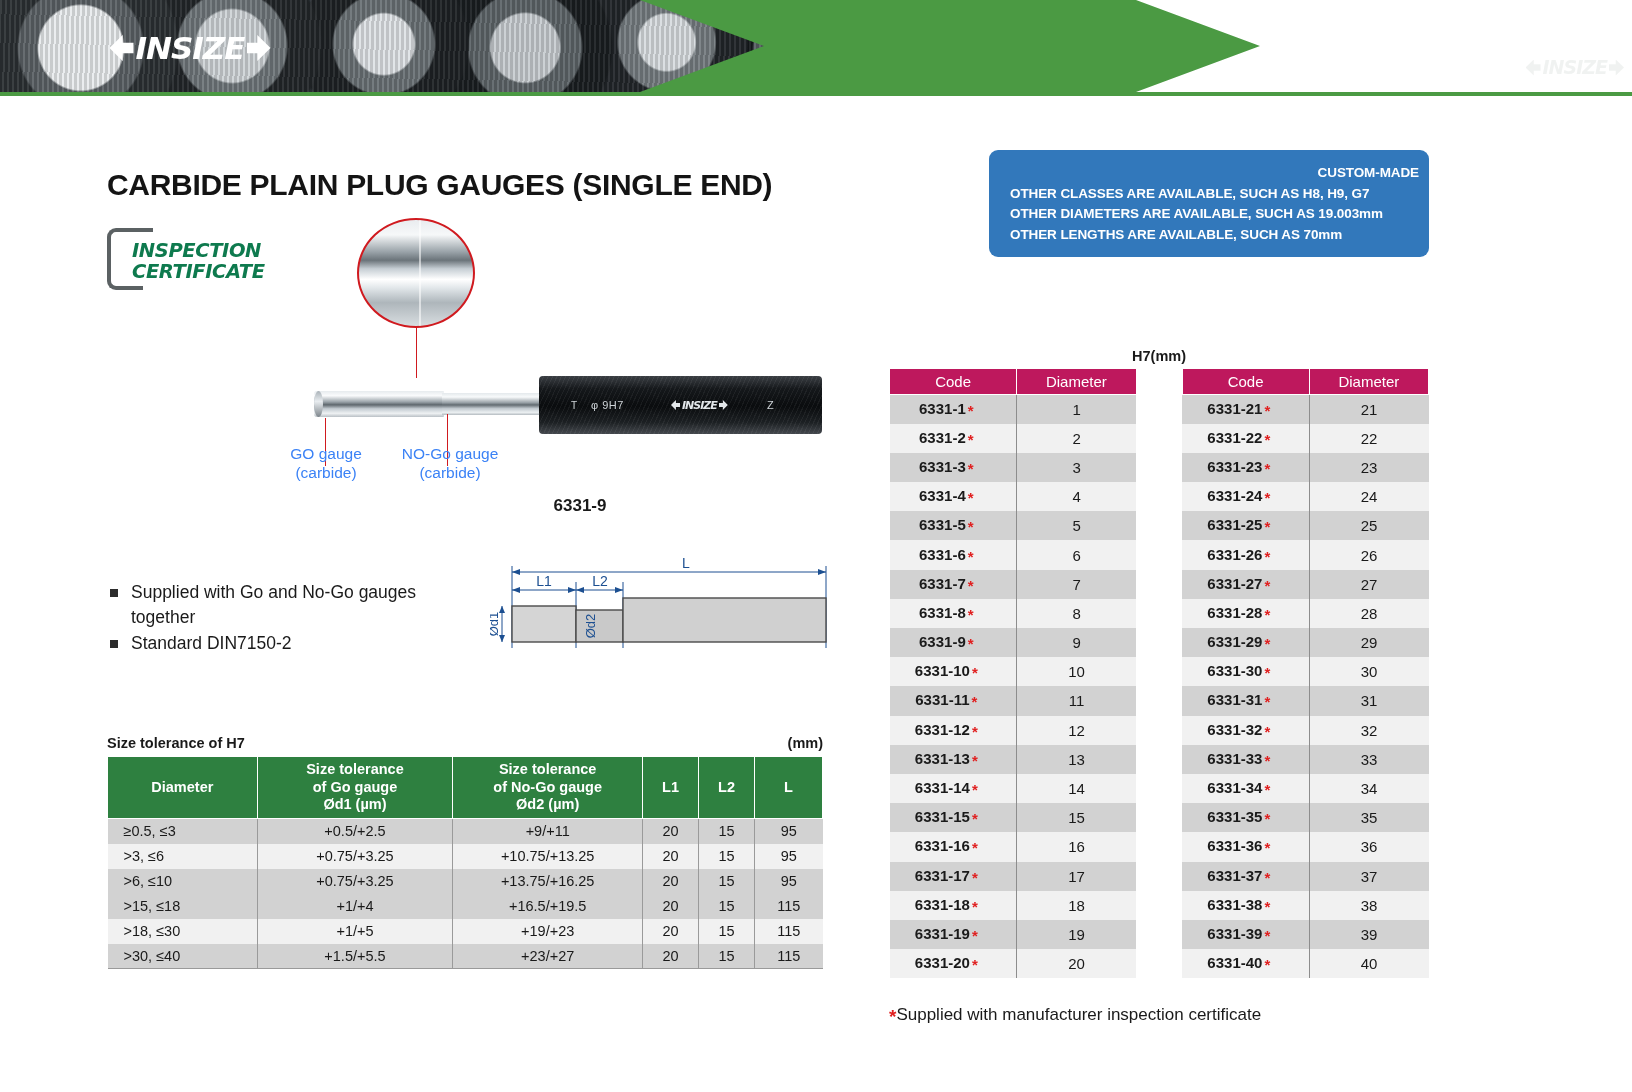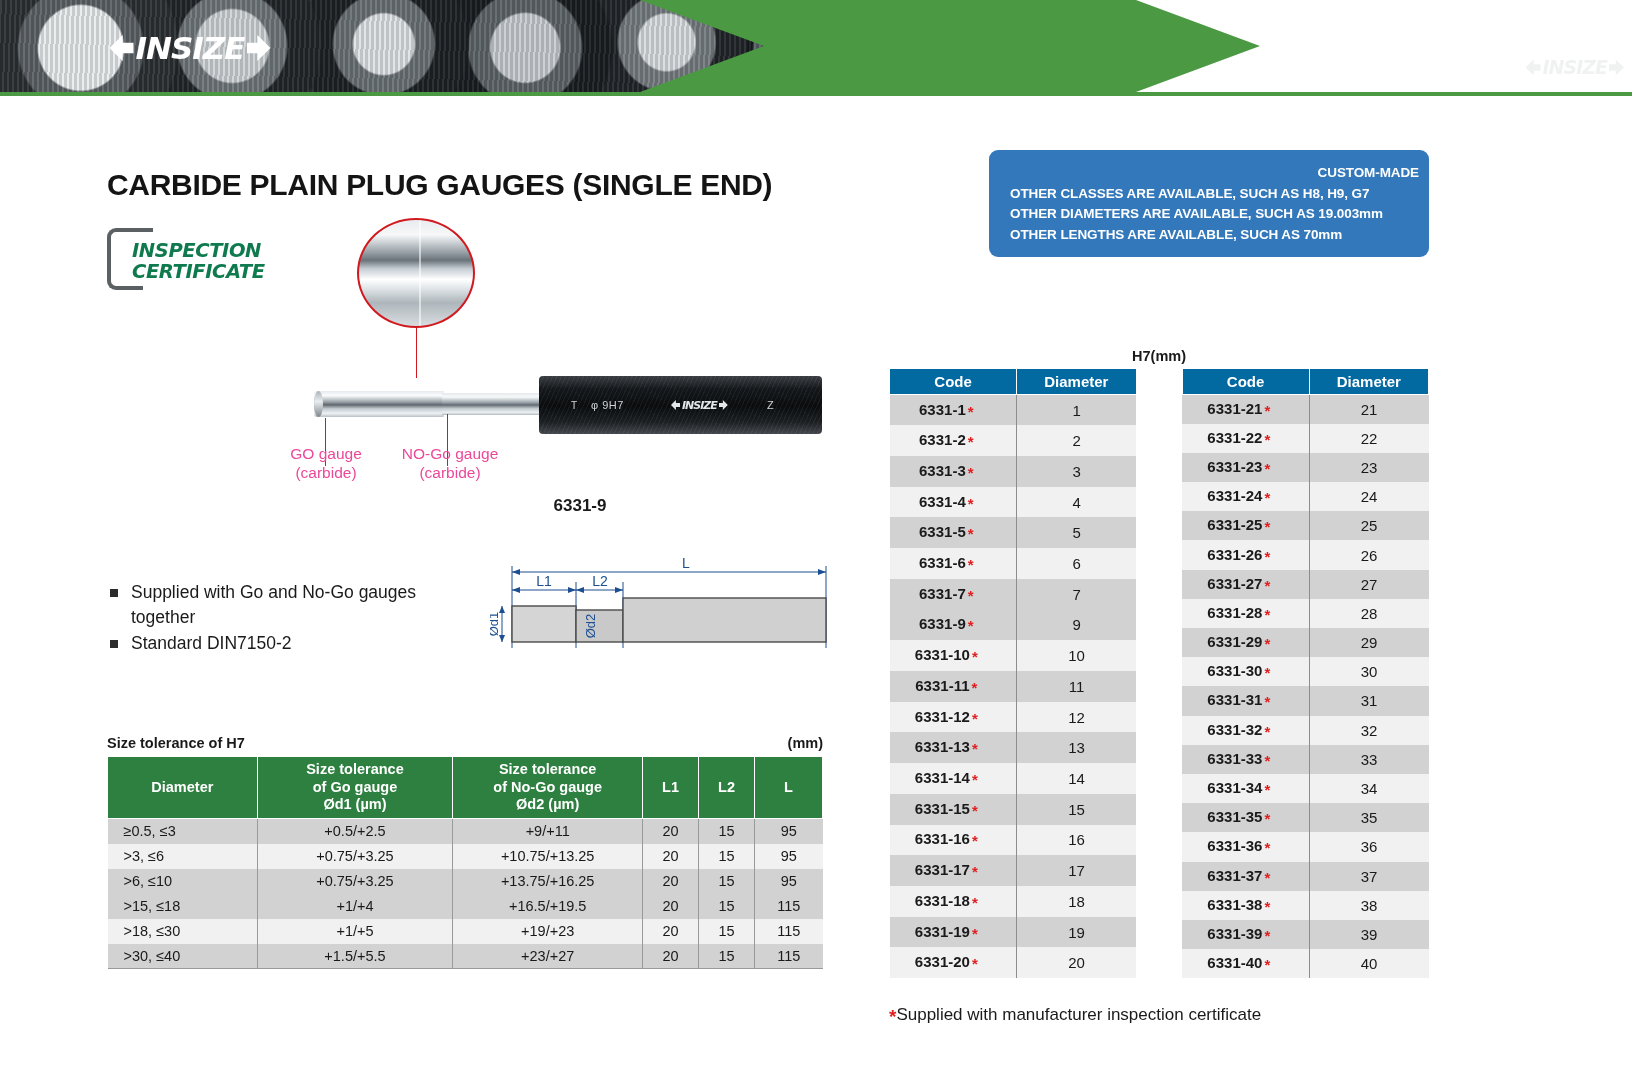--- a/index.html
+++ b/index.html
@@ -139,21 +139,21 @@
     display:flex; align-items:center; color:#cfd4d8;
     font-size:11px; letter-spacing:.5px;
   }
   .gm-t{ position:absolute; left:32px; font-size:10px; }
   .gm-d{ position:absolute; left:52px; font-size:11px; }
   .gm-logo{ position:absolute; left:132px; display:flex; align-items:center; }
   .gm-logo .logo-text{ font-size:11px; color:#e3e7ea; }
   .gm-logo .logo-arrow-l,.gm-logo .logo-arrow-r{ background:#e3e7ea; width:9px; height:10px; }
   .gm-z{ position:absolute; left:228px; font-size:11px; }
 
-  .callout{ position:absolute; font-size:15.5px; text-align:center; line-height:1.25; color:#ec4899; }
+  .callout{ position:absolute; font-size:15.5px; text-align:center; line-height:1.25; color:#3b82f6; }
   .model-no{
     position:absolute; left:0; width:560px; top:278px;
     text-align:center; font-size:17px; font-weight:bold;
   }
 
   
   .bullets{ position:absolute; left:110px; top:580px; width:330px; font-size:17.5px; line-height:1.42; }
   .bullets li{ list-style:none; position:relative; padding-left:21px; margin-bottom:1px; }
   .bullets li:before{
     content:""; position:absolute; left:0; top:9px; width:8px; height:8px; background:#2c2c2c;
@@ -182,21 +182,21 @@
   .tol tr.odd td{ background:#d2d2d2; }
   .tol tr.even td{ background:#f1f1f1; }
   .tol tbody tr:last-child td{ border-bottom:1px solid #9a9a9a; }
 
   
   .codes{ position:absolute; left:889px; top:348px; width:540px; }
   .codes-head{ display:flex; justify-content:center; font-size:14.5px; font-weight:bold; margin-bottom:4px; }
   .codes-body{ display:flex; gap:45px; }
   .ctab{ width:248px; }
   .ctab th{
-    background:#0369a1; color:#fff; font-size:15px; font-weight:bold;
+    background:#be185d; color:#fff; font-size:15px; font-weight:normal;
     padding:4px 0; border:1px solid #ffffff;
   }
   .ctab td{
     font-size:15px; text-align:center; height:29.2px; padding:0;
     border-left:1px solid #8d8d8d;
   }
   .ctab td.code{
     font-weight:bold; border-left:none; padding-right:13px; position:relative;
   }
   .ctab td.code .cc{ display:inline-block; }
@@ -449,20 +449,24 @@
             <td>5</td>
           </tr>
           <tr class="even">
             <td class="code"><span class="cc">6331-6</span><span class="star">*</span></td>
             <td>6</td>
           </tr>
           <tr class="odd">
             <td class="code"><span class="cc">6331-7</span><span class="star">*</span></td>
             <td>7</td>
           </tr>
+          <tr class="even">
+            <td class="code"><span class="cc">6331-8</span><span class="star">*</span></td>
+            <td>8</td>
+          </tr>
           <tr class="odd">
             <td class="code"><span class="cc">6331-9</span><span class="star">*</span></td>
             <td>9</td>
           </tr>
           <tr class="even">
             <td class="code"><span class="cc">6331-10</span><span class="star">*</span></td>
             <td>10</td>
           </tr>
           <tr class="odd">
             <td class="code"><span class="cc">6331-11</span><span class="star">*</span></td>

